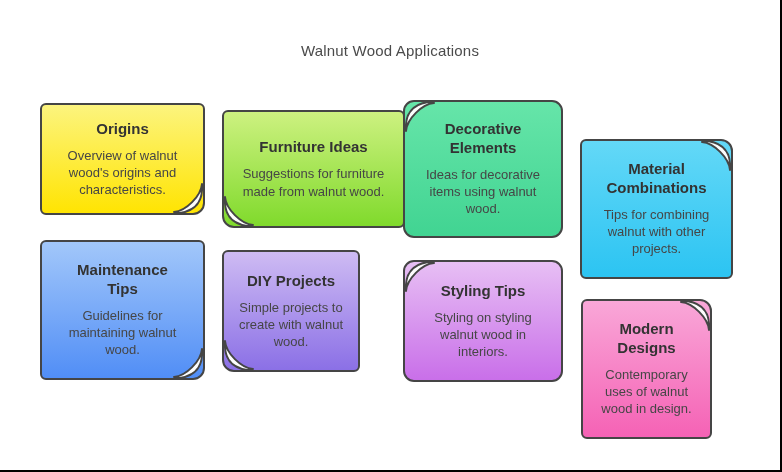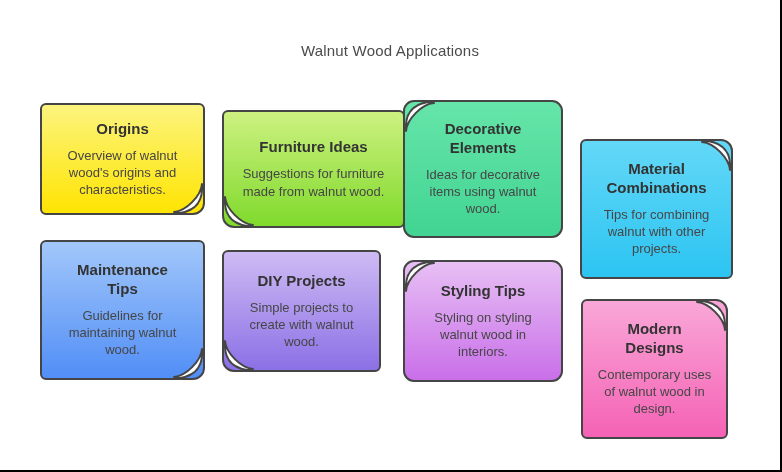--- a/index.html
+++ b/index.html
@@ -118,37 +118,37 @@
 
   <div class="note curl-br" style="left: 40px; top: 240px; width: 165px; height: 140px; --c1: #a2c7fa; --c2: #518ef6;">
     <svg class="curl-svg" viewBox="0 0 32 32" aria-hidden="true">
         <path class="curl-flap" d="M2,30 C14,29 29,14 30,2 C31,16 27,28 8,31 Z"></path>
       </svg>
     <div class="note-title">Maintenance
 Tips</div>
     <div class="note-body">Guidelines for maintaining walnut wood.</div>
   </div>
 
-  <div class="note curl-bl" style="left: 222px; top: 250px; width: 159px; height: 122px; --c1: #cebbf3; --c2: #8b70e6;">
+  <div class="note curl-bl" style="left: 222px; top: 250px; width: 138px; height: 122px; --c1: #cebbf3; --c2: #8b70e6;">
     <svg class="curl-svg" viewBox="0 0 32 32" aria-hidden="true">
         <path class="curl-flap" d="M2,30 C14,29 29,14 30,2 C31,16 27,28 8,31 Z"></path>
       </svg>
     <div class="note-title">DIY Projects</div>
     <div class="note-body">Simple projects to create with walnut wood.</div>
   </div>
 
   <div class="note curl-tl" style="left: 403px; top: 260px; width: 160px; height: 122px; --c1: #e7bff4; --c2: #c96fe9;">
     <svg class="curl-svg" viewBox="0 0 32 32" aria-hidden="true">
         <path class="curl-flap" d="M2,30 C14,29 29,14 30,2 C31,16 27,28 8,31 Z"></path>
       </svg>
     <div class="note-title">Styling Tips</div>
     <div class="note-body">Styling on styling walnut wood in interiors.</div>
   </div>
 
-  <div class="note curl-tr" style="left: 581px; top: 270px; width: 147px; height: 140px; --c1: #f9a7d8; --c2: #f562b5;">
+  <div class="note curl-tr" style="left: 581px; top: 270px; width: 131px; height: 140px; --c1: #f9a7d8; --c2: #f562b5;">
     <svg class="curl-svg" viewBox="0 0 32 32" aria-hidden="true">
         <path class="curl-flap" d="M2,30 C14,29 29,14 30,2 C31,16 27,28 8,31 Z"></path>
       </svg>
     <div class="note-title">Modern
 Designs</div>
     <div class="note-body">Contemporary uses of walnut wood in design.</div>
   </div>
 
 </div>
 

